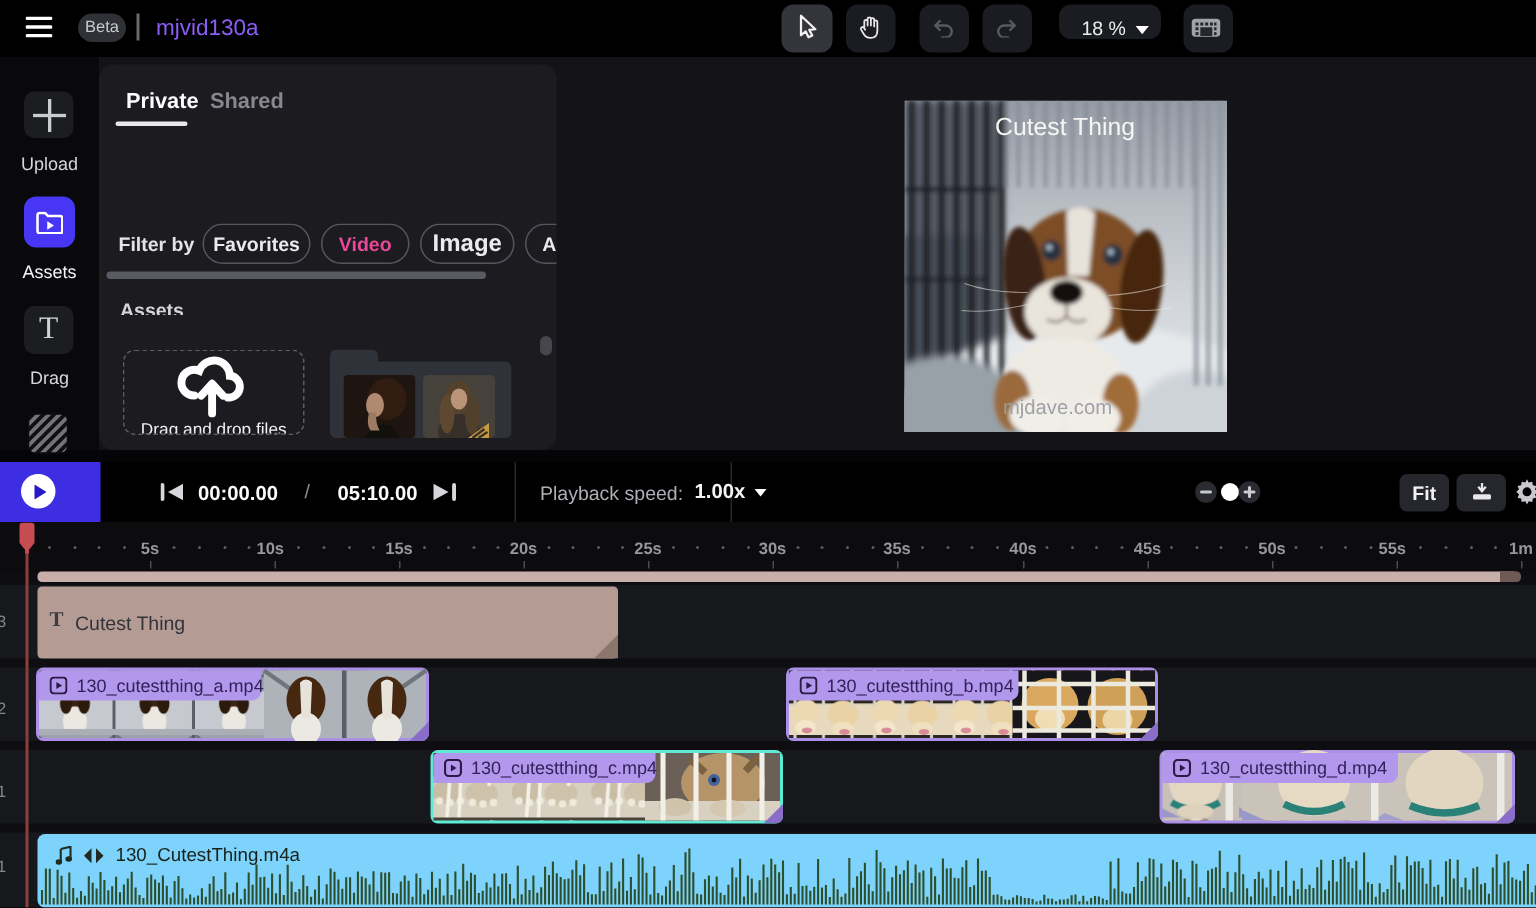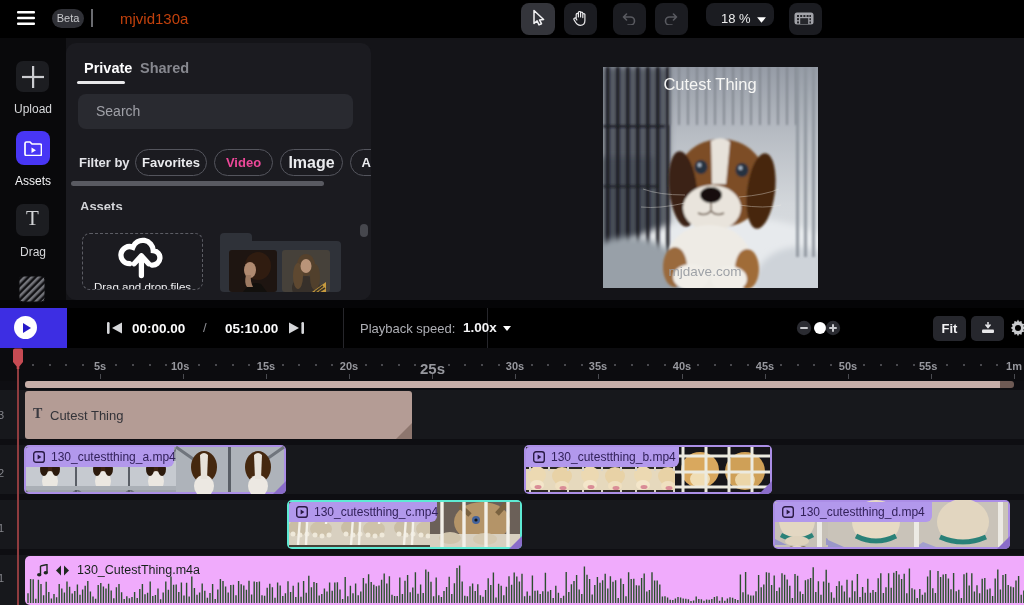--- a/index.html
+++ b/index.html
@@ -14,21 +14,21 @@
 </style></head><body>
 <div id="app">
     <div id="topbar" class="abs">
       <svg class="abs ic" style="left:17px;top:11px" width="18" height="14" viewBox="0 0 18 14">
         <rect x="0" y="0" width="18" height="2.4" rx="1" fill="#fff"></rect>
         <rect x="0" y="5.8" width="18" height="2.4" rx="1" fill="#fff"></rect>
         <rect x="0" y="11.6" width="18" height="2.4" rx="1" fill="#fff"></rect>
       </svg>
       <div class="abs" style="left:52px;top:9px;width:32px;height:19px;background:#303137;border-radius:10px;color:#c9cacd;font-size:11px;text-align:center;line-height:19px">Beta</div>
       <div class="abs" style="left:91px;top:9px;width:2px;height:18px;background:#6a6b70"></div>
-      <div class="abs" style="left:120px;top:10px;color:#c2410c;font-size:15px">mjvid130a</div>
+      <div class="abs" style="left:104px;top:10px;color:#8b5cf6;font-size:15px">mjvid130a</div>
       <div class="abs" style="left:521px;top:3px;width:34px;height:32px;background:#34353b;border-radius:8px"></div>
       <svg class="abs ic" style="left:530px;top:9px" width="15" height="18" viewBox="0 0 15 18">
         <path d="M4 1.5 L4 14.5 L7.1 11.9 L9 15.9 L11.5 14.7 L9.5 10.9 L13.6 10.5 Z" fill="none" stroke="#f2f2f4" stroke-width="1.5" stroke-linejoin="round"></path>
       </svg>
       <div class="abs" style="left:564px;top:3px;width:33px;height:32px;background:#1b1c21;border-radius:8px"></div>
       <svg class="abs ic" style="left:573px;top:11px" width="14" height="15" viewBox="0 0 14 15">
         <path d="M3.2 7.5 V3.4 a1.1 1.1 0 0 1 2.2 0 V6 M5.4 6 V1.6 a1.1 1.1 0 0 1 2.2 0 V6 M7.6 6 V2.2 a1.1 1.1 0 0 1 2.2 0 V6.6 M9.8 6.6 V3.6 a1.05 1.05 0 0 1 2.1 0 V9.5 c0 3-1.8 4.8-4.6 4.8 c-2.4 0-3.6-1-4.6-2.8 L1 8.6 a1.1 1.1 0 0 1 1.9-1.1 l0.9 1.4" fill="none" stroke="#e8e8ea" stroke-width="1.2" stroke-linecap="round" stroke-linejoin="round"></path>
       </svg>
       <div class="abs" style="left:613px;top:3px;width:33px;height:32px;background:#1b1c21;border-radius:8px"></div>
       <svg class="abs ic" style="left:622px;top:13px" width="14" height="12" viewBox="0 0 14 12">
@@ -85,21 +85,20 @@
             <rect width="5" height="5" fill="#101013"></rect>
             <rect width="2.5" height="5" fill="#73747a"></rect>
           </pattern>
         </defs>
         <rect x="1" y="1" width="26" height="26" rx="4" fill="url(#hp)" stroke="#0c0c0e" stroke-width="1"></rect>
       </svg>
       <div id="panel" class="abs"></div>
       <div class="abs" style="left:84px;top:22px;color:#fdfdfe;font-size:14.5px;font-weight:700">Private</div>
       <div class="abs" style="left:77px;top:43px;width:48px;height:2.5px;background:#e8e8ea;border-radius:2px"></div>
       <div class="abs" style="left:140px;top:22px;color:#87888f;font-size:14.5px;font-weight:700">Shared</div>
-      <div class="abs" style="left:78px;top:56px;width:275px;height:35px;background:#292a30;border-radius:8px;color:#9fa0a7;font-size:14px;line-height:35px;padding-left:18px">Search</div>
       <div class="abs" style="left:79px;top:117px;color:#e3e4e8;font-size:13px;font-weight:700">Filter by</div>
       <div class="abs" style="left:66px;top:111px;width:305px;height:28px;overflow:hidden">
         <div class="abs" style="left:69px;top:0;width:72px;height:27px;border:1.5px solid #54555d;border-radius:14px;color:#eaebee;font-size:13px;font-weight:700;text-align:center;line-height:25px">Favorites</div>
         <div class="abs" style="left:148px;top:0;width:59px;height:27px;border:1.5px solid #54555d;border-radius:14px;color:#ec4899;font-size:13px;font-weight:700;text-align:center;line-height:25px">Video</div>
         <div class="abs" style="left:214px;top:0;width:63px;height:27px;border:1.5px solid #54555d;border-radius:14px;color:#eaebee;font-size:16px;font-weight:700;text-align:center;line-height:25px">Image</div>
         <div class="abs" style="left:284px;top:0;width:60px;height:27px;border:1.5px solid #54555d;border-radius:14px;color:#eaebee;font-size:13px;font-weight:700;text-align:center;line-height:25px">Audio</div>
       </div>
       <div class="abs" style="left:71px;top:143px;width:253px;height:5px;background:#595a61;border-radius:3px"></div>
       <div class="abs" style="left:80px;top:161px;width:120px;height:11px;overflow:hidden;color:#d4d5d9;font-size:13px;font-weight:700">Assets</div>
       <div class="abs" style="left:82px;top:195px;width:121px;height:57px;border:1.5px dashed #5c5d64;border-radius:8px;overflow:hidden"></div>
@@ -282,21 +281,21 @@
       <div class="abs" style="left:282px;top:16px;width:2.4px;height:2.4px;border-radius:50%;background:#5c5d63"></div>
       <div class="abs" style="left:298px;top:16px;width:2.4px;height:2.4px;border-radius:50%;background:#5c5d63"></div>
       <div class="abs" style="left:315px;top:16px;width:2.4px;height:2.4px;border-radius:50%;background:#5c5d63"></div>
       <div class="abs" style="left:331px;top:16px;width:2.4px;height:2.4px;border-radius:50%;background:#5c5d63"></div>
       <div class="abs" style="left:337px;top:12px;width:24px;text-align:center;color:#97989e;font-size:11px;font-weight:700">20s</div>
       <div class="abs" style="left:349px;top:26px;width:1px;height:5px;background:#4a4b50"></div>
       <div class="abs" style="left:365px;top:16px;width:2.4px;height:2.4px;border-radius:50%;background:#5c5d63"></div>
       <div class="abs" style="left:381px;top:16px;width:2.4px;height:2.4px;border-radius:50%;background:#5c5d63"></div>
       <div class="abs" style="left:398px;top:16px;width:2.4px;height:2.4px;border-radius:50%;background:#5c5d63"></div>
       <div class="abs" style="left:414px;top:16px;width:2.4px;height:2.4px;border-radius:50%;background:#5c5d63"></div>
-      <div class="abs" style="left:420px;top:12px;width:24px;text-align:center;color:#97989e;font-size:15px;font-weight:700">25s</div>
+      <div class="abs" style="left:420px;top:12px;width:24px;text-align:center;color:#97989e;font-size:11px;font-weight:700">25s</div>
       <div class="abs" style="left:432px;top:26px;width:1px;height:5px;background:#4a4b50"></div>
       <div class="abs" style="left:448px;top:16px;width:2.4px;height:2.4px;border-radius:50%;background:#5c5d63"></div>
       <div class="abs" style="left:464px;top:16px;width:2.4px;height:2.4px;border-radius:50%;background:#5c5d63"></div>
       <div class="abs" style="left:481px;top:16px;width:2.4px;height:2.4px;border-radius:50%;background:#5c5d63"></div>
       <div class="abs" style="left:498px;top:16px;width:2.4px;height:2.4px;border-radius:50%;background:#5c5d63"></div>
       <div class="abs" style="left:503px;top:12px;width:24px;text-align:center;color:#97989e;font-size:11px;font-weight:700">30s</div>
       <div class="abs" style="left:515px;top:26px;width:1px;height:5px;background:#4a4b50"></div>
       <div class="abs" style="left:531px;top:16px;width:2.4px;height:2.4px;border-radius:50%;background:#5c5d63"></div>
       <div class="abs" style="left:547px;top:16px;width:2.4px;height:2.4px;border-radius:50%;background:#5c5d63"></div>
       <div class="abs" style="left:564px;top:16px;width:2.4px;height:2.4px;border-radius:50%;background:#5c5d63"></div>
@@ -475,21 +474,21 @@
             <path d="M95 40 L108 45 H88 Z" fill="#a29fce"></path>
             <rect x="86" y="0" width="5" height="45" fill="#eceae4"></rect>
             <rect x="170" y="0" width="5" height="45" fill="#eceae4"></rect>
           </g>
         </svg><div class="abs" style="left:2px;top:2px;width:157px;height:20px;background:#b298ec;border-radius:3px 0 6px 0"></div><svg class="abs" style="left:9px;top:6px" width="12" height="12" viewBox="0 0 12 12">
           <rect x="0.7" y="0.7" width="10.6" height="10.6" rx="2.4" fill="none" stroke="#2a1a45" stroke-width="1.4"></rect>
           <path d="M4.6 3.6 L8.4 6 L4.6 8.4 Z" fill="#2a1a45"></path>
         </svg><div class="abs" style="left:27px;top:5px;color:#32215a;font-size:12px">130_cutestthing_d.mp4</div><svg class="abs" style="left:224px;top:36px" width="13" height="13" viewBox="0 0 13 13">
           <path d="M13 0 V13 H0 Z" fill="#8a6cc9"></path>
         </svg></div>
-      <div class="abs" style="left:25px;top:208px;width:999px;height:49px;background:#f0abfc;border-radius:5px 0 0 5px;overflow:hidden"><svg width="999" height="49" viewBox="0 0 999 49">
+      <div class="abs" style="left:25px;top:208px;width:999px;height:49px;background:#7dd3fc;border-radius:5px 0 0 5px;overflow:hidden"><svg width="999" height="49" viewBox="0 0 999 49">
           <path d="M3.0 47 V37.3 M5.6 47 V23.0 M8.2 47 V23.2 M10.8 47 V42.7 M13.4 47 V23.8 M16.0 47 V27.9 M18.6 47 V39.2 M21.2 47 V25.7 M23.8 47 V36.0 M26.4 47 V42.5 M29.0 47 V38.0 M31.6 47 V41.2 M34.2 47 V28.1 M36.8 47 V32.5 M39.4 47 V36.4 M42.0 47 V25.4 M44.6 47 V30.7 M47.2 47 V37.5 M49.8 47 V34.9 M52.4 47 V28.5 M55.0 47 V38.8 M57.6 47 V33.6 M60.2 47 V29.7 M62.8 47 V25.1 M65.4 47 V35.6 M68.0 47 V40.6 M70.6 47 V42.7 M73.2 47 V29.1 M75.8 47 V27.0 M78.4 47 V30.4 M81.0 47 V32.5 M83.6 47 V27.7 M86.2 47 V34.5 M88.8 47 V42.3 M91.4 47 V31.3 M94.0 47 V28.0 M96.6 47 V36.2 M99.2 47 V43.0 M101.8 47 V40.3 M104.4 47 V42.3 M107.0 47 V41.0 M109.6 47 V36.1 M112.2 47 V41.9 M114.8 47 V33.1 M117.4 47 V28.1 M120.0 47 V38.2 M122.6 47 V36.7 M125.2 47 V25.5 M127.8 47 V40.1 M130.4 47 V39.0 M133.0 47 V32.4 M135.6 47 V43.3 M138.2 47 V36.5 M140.8 47 V25.6 M143.4 47 V33.8 M146.0 47 V20.4 M148.6 47 V28.8 M151.2 47 V28.5 M153.8 47 V35.9 M156.4 47 V26.4 M159.0 47 V39.5 M161.6 47 V26.8 M164.2 47 V40.6 M166.8 47 V20.5 M169.4 47 V31.9 M172.0 47 V38.7 M174.6 47 V36.6 M177.2 47 V27.5 M179.8 47 V34.7 M182.4 47 V41.8 M185.0 47 V37.0 M187.6 47 V27.9 M190.2 47 V43.0 M192.8 47 V33.5 M195.4 47 V23.0 M198.0 47 V25.1 M200.6 47 V30.4 M203.2 47 V36.5 M205.8 47 V28.9 M208.4 47 V28.8 M211.0 47 V39.2 M213.6 47 V25.0 M216.2 47 V28.3 M218.8 47 V29.5 M221.4 47 V33.7 M224.0 47 V24.8 M226.6 47 V38.5 M229.2 47 V25.5 M231.8 47 V25.9 M234.4 47 V25.5 M237.0 47 V39.3 M239.6 47 V39.7 M242.2 47 V31.7 M244.8 47 V27.7 M247.4 47 V31.2 M250.0 47 V41.8 M252.6 47 V26.4 M255.2 47 V29.4 M257.8 47 V40.1 M260.4 47 V37.2 M263.0 47 V25.2 M265.6 47 V35.9 M268.2 47 V29.8 M270.8 47 V41.0 M273.4 47 V26.5 M276.0 47 V40.7 M278.6 47 V25.0 M281.2 47 V36.8 M283.8 47 V19.8 M286.4 47 V31.2 M289.0 47 V25.9 M291.6 47 V27.1 M294.2 47 V39.4 M296.8 47 V37.9 M299.4 47 V32.4 M302.0 47 V35.6 M304.6 47 V26.4 M307.2 47 V34.8 M309.8 47 V26.5 M312.4 47 V26.2 M315.0 47 V33.4 M317.6 47 V43.0 M320.2 47 V21.1 M322.8 47 V40.2 M325.4 47 V29.8 M328.0 47 V37.3 M330.6 47 V27.6 M333.2 47 V39.2 M335.8 47 V35.5 M338.4 47 V21.9 M341.0 47 V27.4 M343.6 47 V18.3 M346.2 47 V26.1 M348.8 47 V28.7 M351.4 47 V30.2 M354.0 47 V29.6 M356.6 47 V23.8 M359.2 47 V17.5 M361.8 47 V27.5 M364.4 47 V20.2 M367.0 47 V38.8 M369.6 47 V40.1 M372.2 47 V40.1 M374.8 47 V21.6 M377.4 47 V38.0 M380.0 47 V24.8 M382.6 47 V19.0 M385.2 47 V36.3 M387.8 47 V31.6 M390.4 47 V16.3 M393.0 47 V37.8 M395.6 47 V28.6 M398.2 47 V36.9 M400.8 47 V13.5 M403.4 47 V15.7 M406.0 47 V25.8 M408.6 47 V40.3 M411.2 47 V21.5 M413.8 47 V39.3 M416.4 47 V41.0 M419.0 47 V35.0 M421.6 47 V31.0 M424.2 47 V20.7 M426.8 47 V38.1 M429.4 47 V27.2 M432.0 47 V12.1 M434.6 47 V9.6 M437.2 47 V25.5 M439.8 47 V39.8 M442.4 47 V40.3 M445.0 47 V30.2 M447.6 47 V27.6 M450.2 47 V35.0 M452.8 47 V28.3 M455.4 47 V39.2 M458.0 47 V40.7 M460.6 47 V33.9 M463.2 47 V22.3 M465.8 47 V29.0 M468.4 47 V16.5 M471.0 47 V41.6 M473.6 47 V27.7 M476.2 47 V29.7 M478.8 47 V39.2 M481.4 47 V30.8 M484.0 47 V20.3 M486.6 47 V28.8 M489.2 47 V16.5 M491.8 47 V20.4 M494.4 47 V25.5 M497.0 47 V17.7 M499.6 47 V40.2 M502.2 47 V35.4 M504.8 47 V39.8 M507.4 47 V19.4 M510.0 47 V34.7 M512.6 47 V34.4 M515.2 47 V37.9 M517.8 47 V35.2 M520.4 47 V16.7 M523.0 47 V35.6 M525.6 47 V34.0 M528.2 47 V42.0 M530.8 47 V29.7 M533.4 47 V36.8 M536.0 47 V41.9 M538.6 47 V39.7 M541.2 47 V16.0 M543.8 47 V35.9 M546.4 47 V28.2 M549.0 47 V24.9 M551.6 47 V19.1 M554.2 47 V33.5 M556.8 47 V38.1 M559.4 47 V10.6 M562.0 47 V18.8 M564.6 47 V22.9 M567.2 47 V38.4 M569.8 47 V28.9 M572.4 47 V21.1 M575.0 47 V26.8 M577.6 47 V24.2 M580.2 47 V17.7 M582.8 47 V32.6 M585.4 47 V20.3 M588.0 47 V25.7 M590.6 47 V24.3 M593.2 47 V41.9 M595.8 47 V22.5 M598.4 47 V28.1 M601.0 47 V40.3 M603.6 47 V16.3 M606.2 47 V23.0 M608.8 47 V22.8 M611.4 47 V29.2 M614.0 47 V29.5 M616.6 47 V22.1 M619.2 47 V17.5 M621.8 47 V35.4 M624.4 47 V34.1 M627.0 47 V16.3 M629.6 47 V24.5 M632.2 47 V24.4 M634.8 47 V28.6 M637.4 47 V40.5 M640.0 47 V40.3 M642.6 47 V41.5 M645.2 47 V43.7 M647.8 47 V43.9 M650.4 47 V42.4 M653.0 47 V40.9 M655.6 47 V41.5 M658.2 47 V42.6 M660.8 47 V42.7 M663.4 47 V43.3 M666.0 47 V45.0 M668.6 47 V44.4 M671.2 47 V40.5 M673.8 47 V43.0 M676.4 47 V43.2 M679.0 47 V44.8 M681.6 47 V43.6 M684.2 47 V43.7 M686.8 47 V43.1 M689.4 47 V40.9 M692.0 47 V40.3 M694.6 47 V44.8 M697.2 47 V41.2 M699.8 47 V44.8 M702.4 47 V42.6 M705.0 47 V41.3 M707.6 47 V41.7 M710.2 47 V43.0 M712.8 47 V44.0 M715.4 47 V18.4 M718.0 47 V36.3 M720.6 47 V16.1 M723.2 47 V38.4 M725.8 47 V39.6 M728.4 47 V39.6 M731.0 47 V35.3 M733.6 47 V18.9 M736.2 47 V31.3 M738.8 47 V28.4 M741.4 47 V16.2 M744.0 47 V16.8 M746.6 47 V28.9 M749.2 47 V19.6 M751.8 47 V35.0 M754.4 47 V31.6 M757.0 47 V17.2 M759.6 47 V18.7 M762.2 47 V23.6 M764.8 47 V29.7 M767.4 47 V42.0 M770.0 47 V17.9 M772.6 47 V19.8 M775.2 47 V35.5 M777.8 47 V38.0 M780.4 47 V24.3 M783.0 47 V23.2 M785.6 47 V22.1 M788.2 47 V11.2 M790.8 47 V36.0 M793.4 47 V25.2 M796.0 47 V38.7 M798.6 47 V25.5 M801.2 47 V13.8 M803.8 47 V26.8 M806.4 47 V36.2 M809.0 47 V41.7 M811.6 47 V30.0 M814.2 47 V25.2 M816.8 47 V29.6 M819.4 47 V35.6 M822.0 47 V23.7 M824.6 47 V41.4 M827.2 47 V24.5 M829.8 47 V35.3 M832.4 47 V17.9 M835.0 47 V41.1 M837.6 47 V31.1 M840.2 47 V36.8 M842.8 47 V22.8 M845.4 47 V36.7 M848.0 47 V33.9 M850.6 47 V36.0 M853.2 47 V22.2 M855.8 47 V17.2 M858.4 47 V37.1 M861.0 47 V31.2 M863.6 47 V17.3 M866.2 47 V31.8 M868.8 47 V16.7 M871.4 47 V15.1 M874.0 47 V18.6 M876.6 47 V22.9 M879.2 47 V17.8 M881.8 47 V37.2 M884.4 47 V12.4 M887.0 47 V32.2 M889.6 47 V33.4 M892.2 47 V41.9 M894.8 47 V32.9 M897.4 47 V38.8 M900.0 47 V36.6 M902.6 47 V20.6 M905.2 47 V14.3 M907.8 47 V32.3 M910.4 47 V37.0 M913.0 47 V14.9 M915.6 47 V20.9 M918.2 47 V18.4 M920.8 47 V18.1 M923.4 47 V22.6 M926.0 47 V33.2 M928.6 47 V17.1 M931.2 47 V35.2 M933.8 47 V33.8 M936.4 47 V41.9 M939.0 47 V18.2 M941.6 47 V16.7 M944.2 47 V29.6 M946.8 47 V17.2 M949.4 47 V35.5 M952.0 47 V29.2 M954.6 47 V37.2 M957.2 47 V22.8 M959.8 47 V21.9 M962.4 47 V33.5 M965.0 47 V32.6 M967.6 47 V39.9 M970.2 47 V22.4 M972.8 47 V13.5 M975.4 47 V33.5 M978.0 47 V19.0 M980.6 47 V18.0 M983.2 47 V29.0 M985.8 47 V30.4 M988.4 47 V31.2 M991.0 47 V24.5 M993.6 47 V20.0 M996.2 47 V38.8 M998.8 47 V34.4" stroke="#2c4f2e" stroke-width="1.4" fill="none"></path>
         </svg><svg class="abs" style="left:12px;top:8px" width="11" height="13" viewBox="0 0 11 13">
           <path d="M3.5 2 L10 0.5 V8.5 M3.5 2 V10.5" stroke="#1f2a20" stroke-width="1.4" fill="none"></path>
           <ellipse cx="2.2" cy="10.7" rx="2.2" ry="1.8" fill="#1f2a20"></ellipse>
           <ellipse cx="8.8" cy="8.7" rx="2.2" ry="1.8" fill="#1f2a20"></ellipse>
         </svg><svg class="abs" style="left:30px;top:9px" width="15" height="11" viewBox="0 0 15 11">
           <path d="M6 0.5 L1 5.5 L6 10.5 Z" fill="#1f2a20"></path>
           <path d="M9 0.5 L14 5.5 L9 10.5 Z" fill="#1f2a20"></path>
         </svg><div class="abs" style="left:52px;top:7px;color:#16211a;font-size:12.5px">130_CutestThing.m4a</div></div>
       <div class="abs" style="left:17px;top:2px;width:1.5px;height:255px;background:#8f3c3f"></div>

